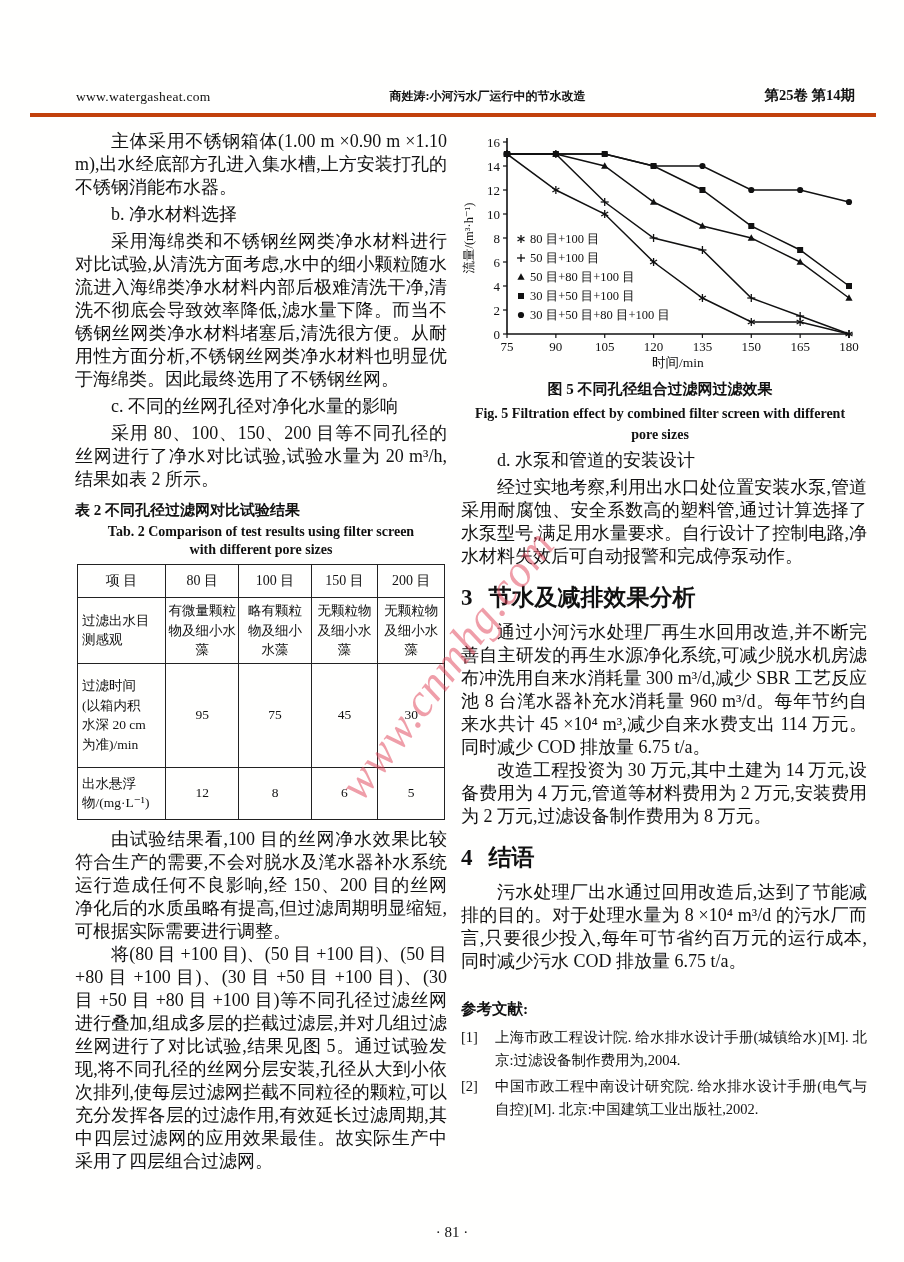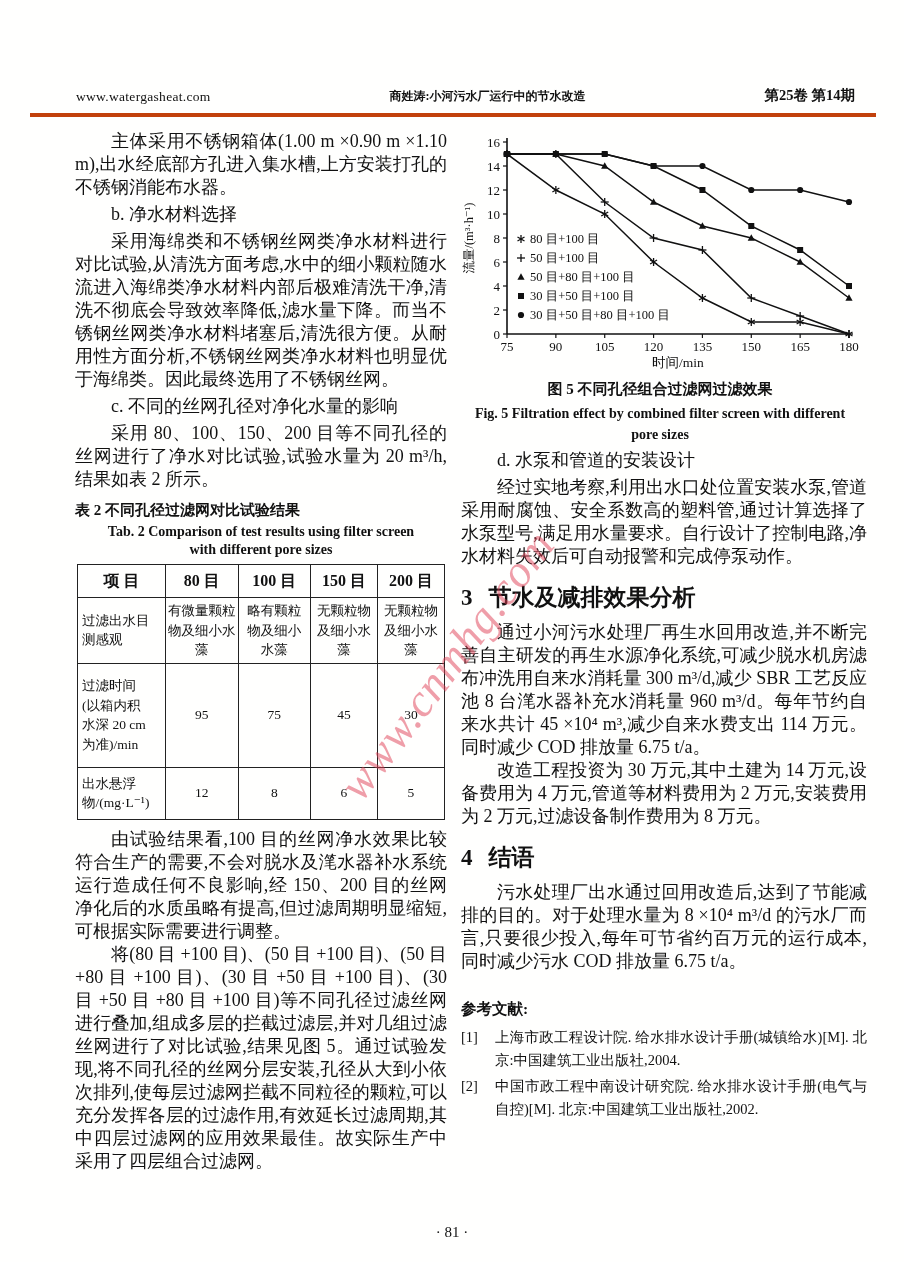--- a/index.html
+++ b/index.html
@@ -17,21 +17,21 @@
   .columns{position:absolute;left:75px;top:130px;width:792px;display:flex;gap:14px;}
   .col-left{width:372px;}
   .col-right{width:406px;}
   .para{font-size:18px;line-height:23px;text-align:justify;text-indent:2em;margin:0;}
   .subhead{font-size:18px;line-height:31px;text-indent:2em;margin:0;}
   
   .tbl-cap-zh{font-size:15px;font-weight:bold;text-align:left;margin:10px 0 4px 0;}
   .tbl-cap-en{font-size:14px;font-weight:bold;text-align:center;margin:0 0 2px 0;}
   table.data{border-collapse:collapse;width:368px;margin:6px auto 8px auto;font-size:13.5px;}
   table.data th,table.data td{border:1.6px solid #222;text-align:center;vertical-align:middle;padding:3px 2px;line-height:1.45;}
-  table.data th{font-weight:bold;font-size:16px;height:26px;}
+  table.data th{font-weight:normal;font-size:14px;height:26px;}
   table.data td.rowlabel{text-align:left;padding-left:4px;padding-right:12px;}
   table.data col.c0{width:88px;}
   
   .figure{width:398px;}
   .fig-cap-zh{font-size:15px;font-weight:bold;text-align:center;margin:6px 0 4px 0;}
   .fig-cap-en{font-size:14px;font-weight:bold;text-align:center;margin:0;line-height:1.5;}
   .sec-head{font-size:23px;font-weight:bold;margin:14px 0 8px 0;}
   .sec-head .no{margin-right:16px;}
   
   .refs-head{font-size:15.5px;font-weight:bold;margin:26px 0 6px 0;}
@@ -255,21 +255,21 @@
     <p class="para">改造工程投资为 30 万元,其中土建为 14 万元,设备费用为 4 万元,管道等材料费用为 2 万元,安装费用为 2 万元,过滤设备制作费用为 8 万元。</p>
 
     <div class="sec-head">
       <span class="no">4</span><span>结语</span>
     </div>
     <p class="para">污水处理厂出水通过回用改造后,达到了节能减排的目的。对于处理水量为 8 ×10⁴ m³/d 的污水厂而言,只要很少投入,每年可节省约百万元的运行成本,同时减少污水 COD 排放量 6.75 t/a。</p>
 
     <div class="refs-head">参考文献:</div>
     <div class="ref">
       <span class="num">[1]</span>
-      <span class="txt">上海市政工程设计院. 给水排水设计手册(城镇给水)[M]. 北京:中国建筑工业出版社,2004.</span>
+      <span class="txt">上海市政工程设计院. 给水排水设计手册(城镇给水)[M]. 北京:过滤设备制作费用为,2004.</span>
     </div>
     <div class="ref">
       <span class="num">[2]</span>
       <span class="txt">中国市政工程中南设计研究院. 给水排水设计手册(电气与自控)[M]. 北京:中国建筑工业出版社,2002.</span>
     </div>
 
   </div>
 </div>
 
 <div class="watermark">www.cnmhg.com</div>

